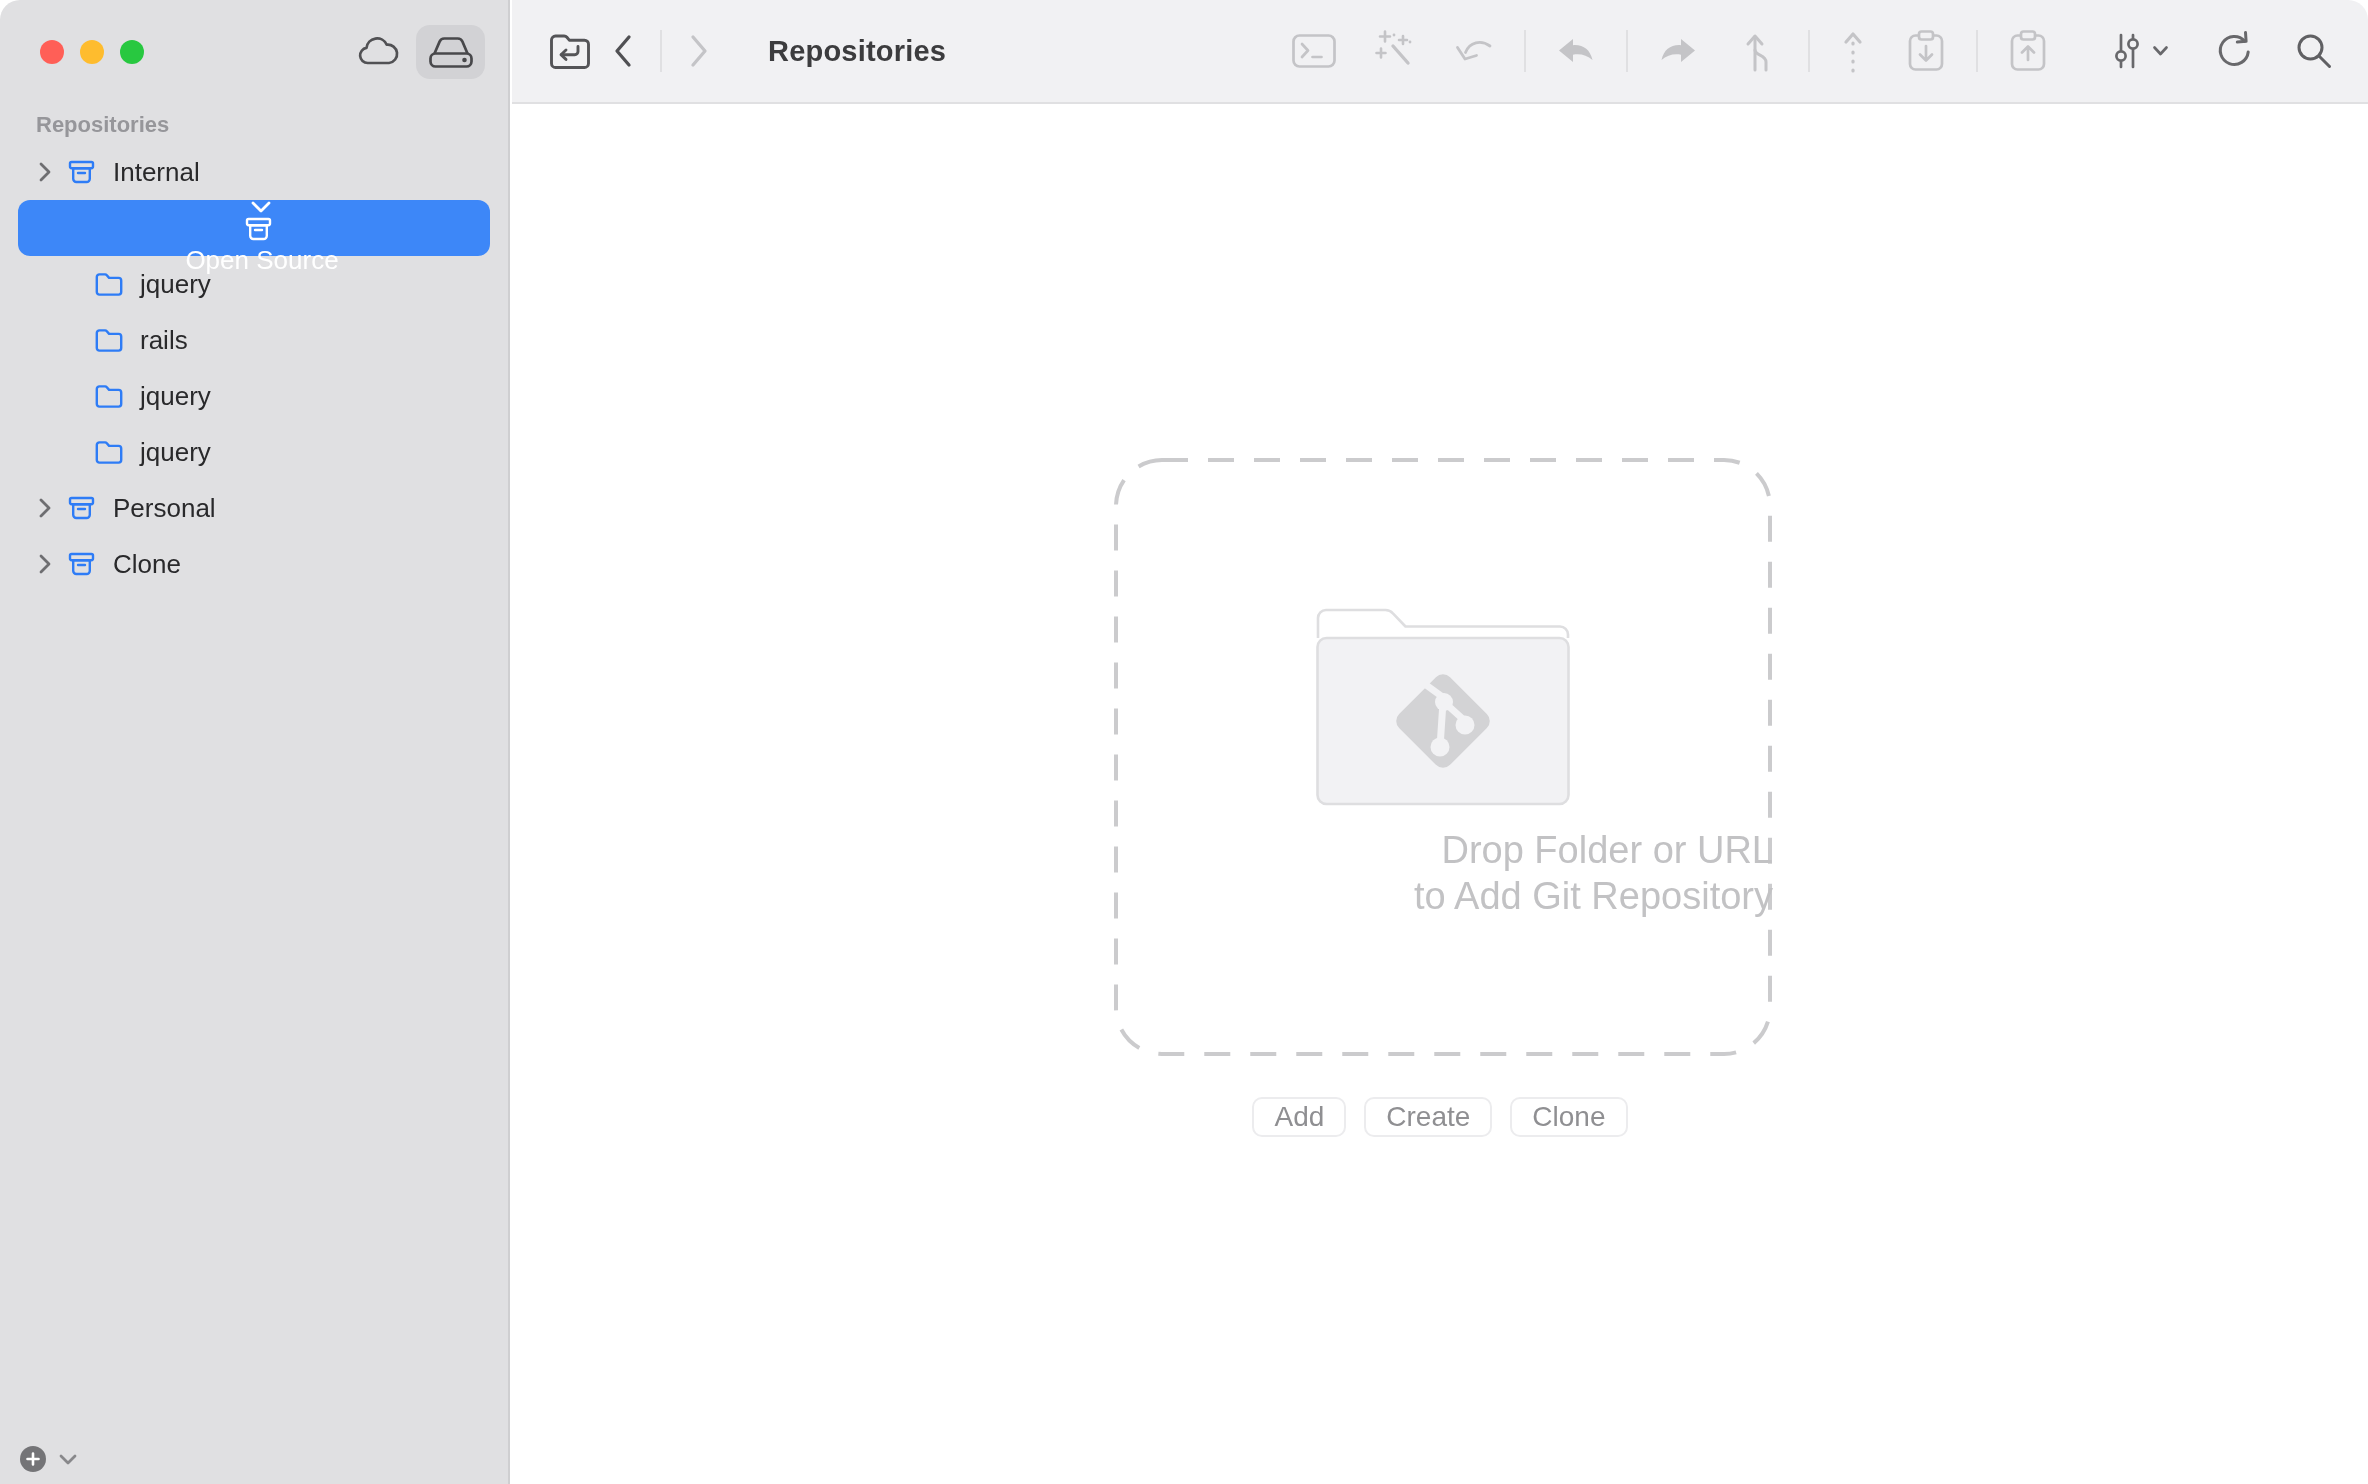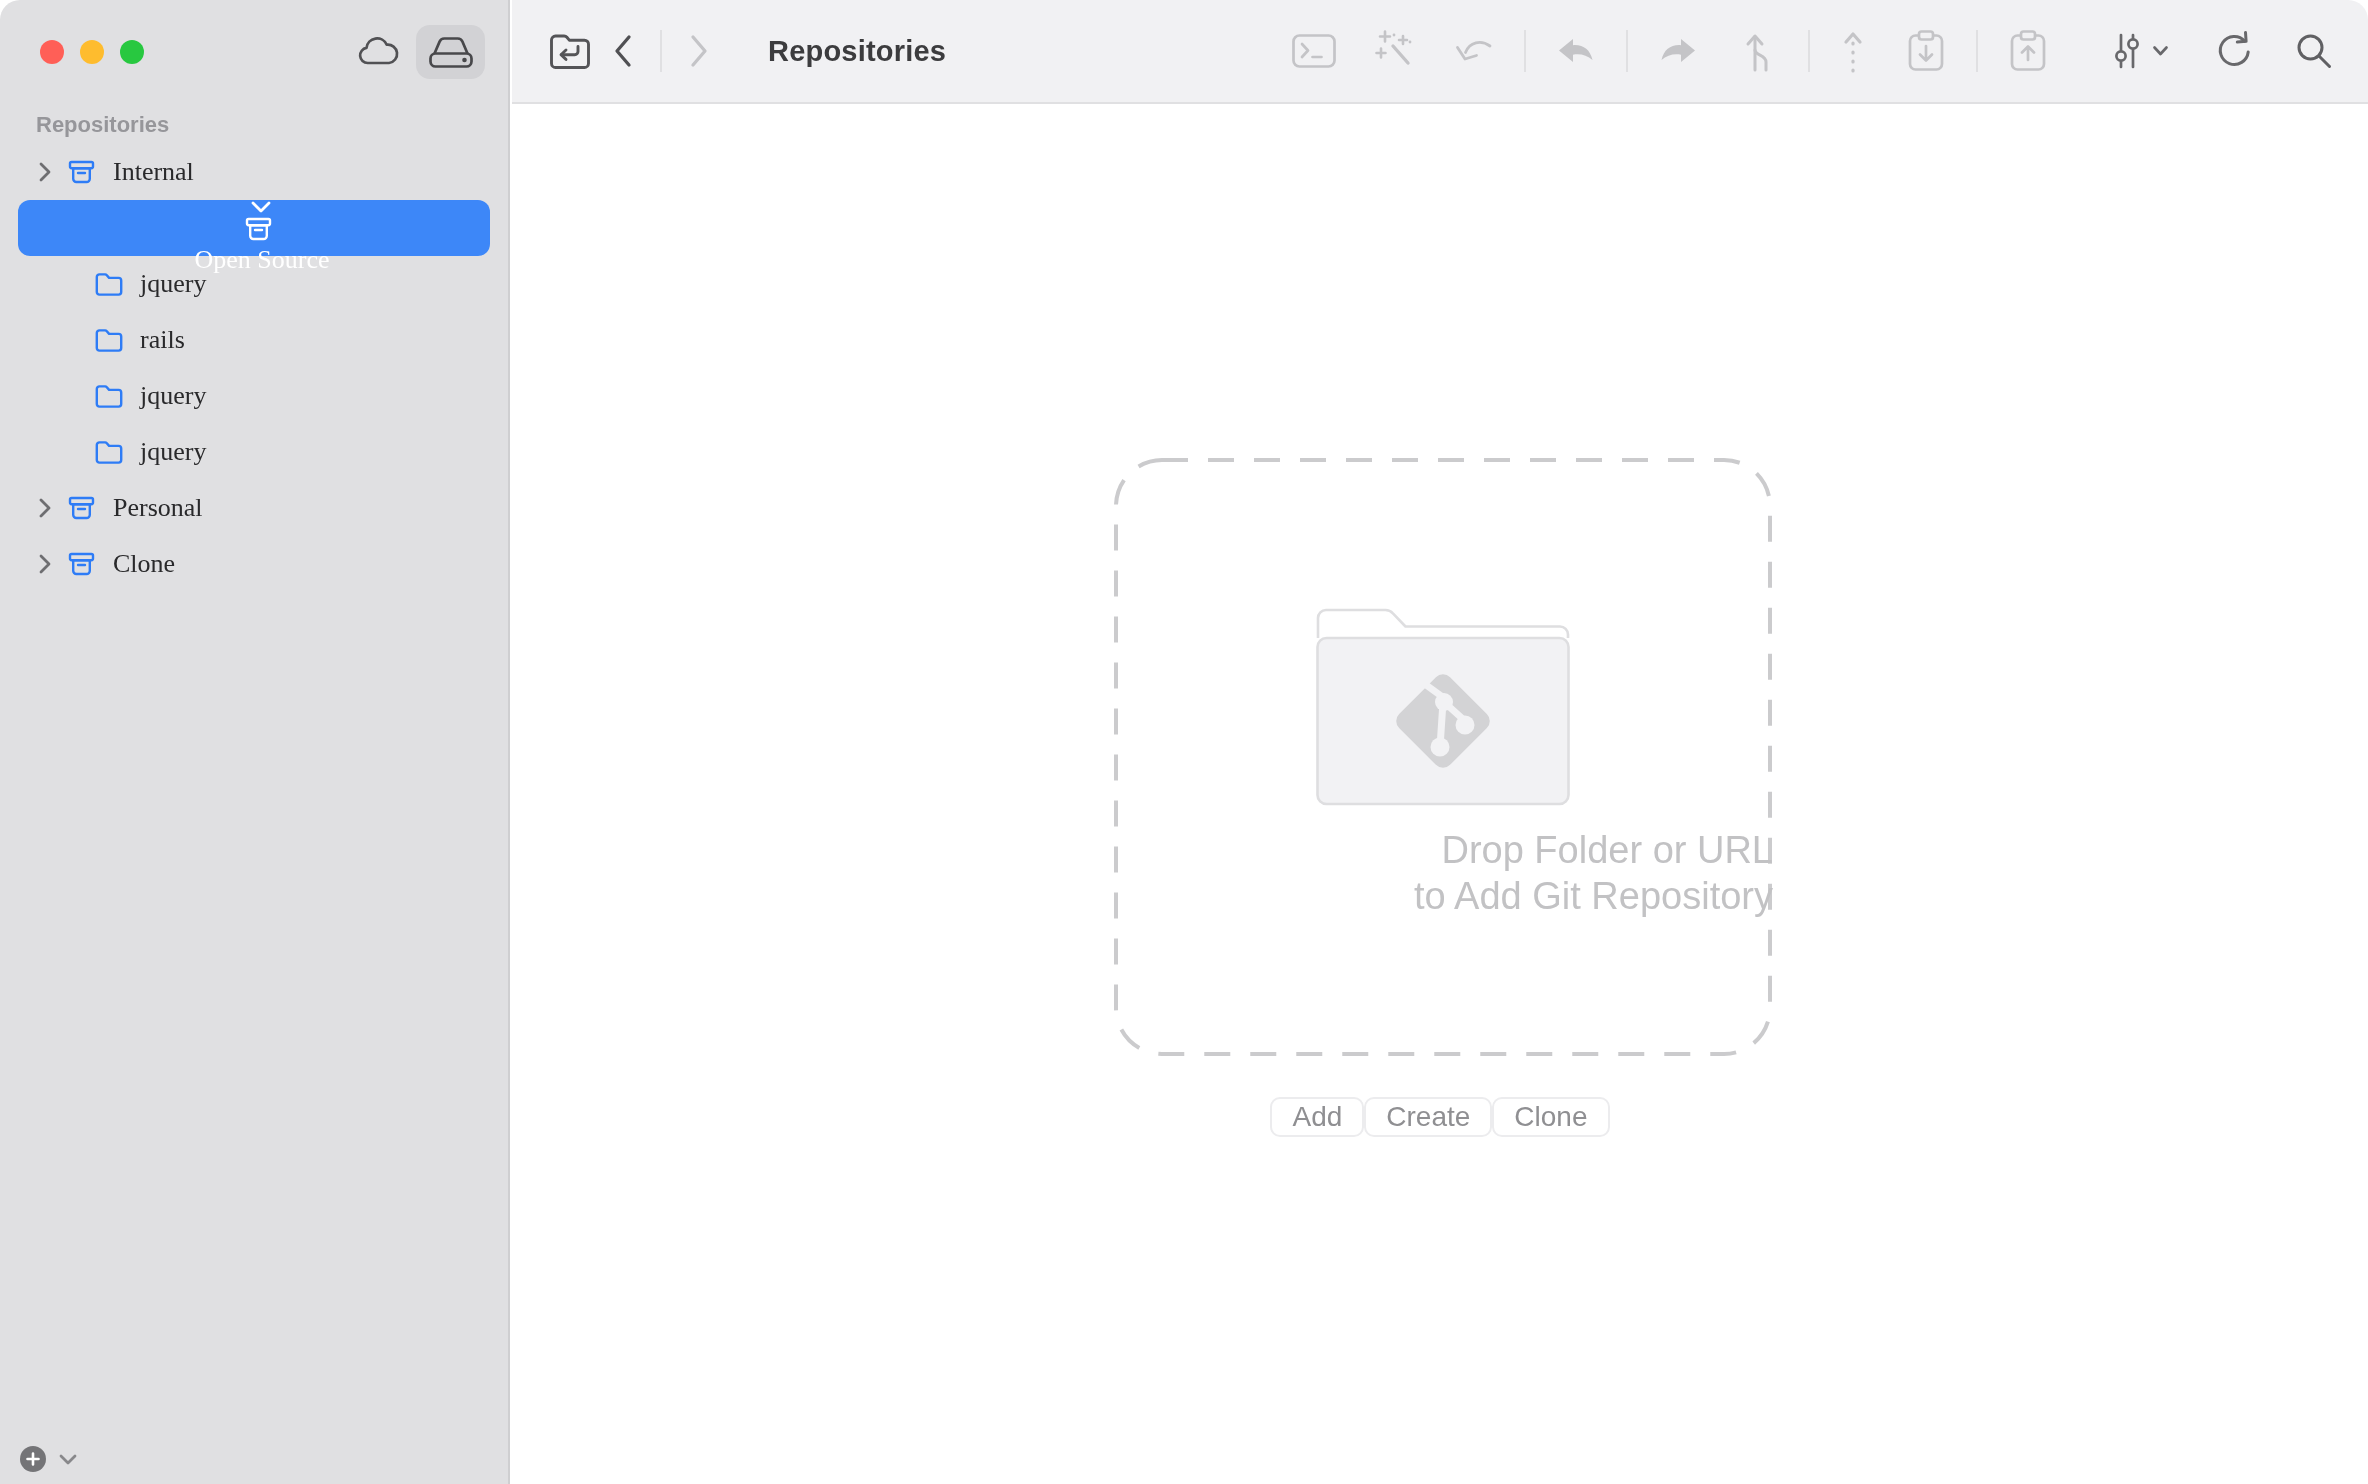--- a/index.html
+++ b/index.html
@@ -14,21 +14,21 @@
     position:absolute;left:0;top:0;width:510px;height:1484px;
     background:#e0e0e2;border-right:2px solid #cfcfd1;
   }
   .sidebar-titlebar{position:relative;height:104px;}
   .traffic{position:absolute;top:40px;left:40px;display:flex;gap:16px;}
   .traffic span{width:24px;height:24px;border-radius:50%;display:block;}
   .view-toggle{position:absolute;top:25px;right:23px;display:flex;align-items:center;gap:4px;}
   .toggle-btn{width:69px;height:54px;border-radius:14px;display:flex;align-items:center;justify-content:center;}
   .toggle-btn.active{background:#d2d2d5;}
   .sidebar-header{margin:8px 0 6px 36px;font-size:22px;font-weight:700;color:#96969a;}
-  .tree{list-style:none;margin:4px 0 0;padding:0;font-family:Liberation Serif, serif;}
+  .tree{list-style:none;margin:4px 0 0;padding:0;}
   .tree-row{
     display:flex;align-items:center;height:56px;margin:0 18px;border-radius:12px;
     font-size:26px;color:#29292b;cursor:default;
   }
   .tree-row.selected{background:#3d87f8;color:#fff;flex-direction:column;}
   .tree-row .disclosure{width:26px;margin-left:14px;display:flex;align-items:center;justify-content:center;}
   .tree-row .row-icon{margin-left:8px;display:flex;align-items:center;}
   .tree-row .row-label{margin-left:16px;}
   .tree-row.child{padding-left:68px;}
   .tree-row.child .row-label{}
@@ -46,21 +46,21 @@
   .toolbar-title{margin-left:54px;font-size:29px;font-weight:700;color:#3c3c3e;letter-spacing:.2px;}
   .tb-right{margin-left:auto;display:flex;align-items:center;gap:32px;}
   .tb-right .tb-sep{margin:0 -6px;}
   .options-btn{display:flex;align-items:center;gap:8px;}
   .content{position:absolute;left:0;top:106px;right:0;bottom:0;background:#fff;}
   .dropzone{position:absolute;left:601px;top:351px;width:660px;height:600px;}
   .dz-border{position:absolute;inset:0;}
   .dz-folder{position:absolute;left:202px;top:150px;}
   .dz-text{position:absolute;left:0;top:370px;width:100%;text-align:right;
     font-size:38px;line-height:46px;color:#c2c2c4;}
-  .btn-row{position:absolute;left:0;right:0;top:991px;display:flex;justify-content:center;}
+  .btn-row{position:absolute;left:0;right:0;top:991px;display:flex;justify-content:center;gap:18px;}
   .dz-btn{
     height:40px;padding:0 20px;background:#fff;border:2px solid #ececee;border-radius:10px;
     font-family:inherit;font-size:28px;color:#8f8f92;display:flex;align-items:center;
   }
   svg{display:block;}
 </style>
 </head>
 <body>
 
 <div class="app">

